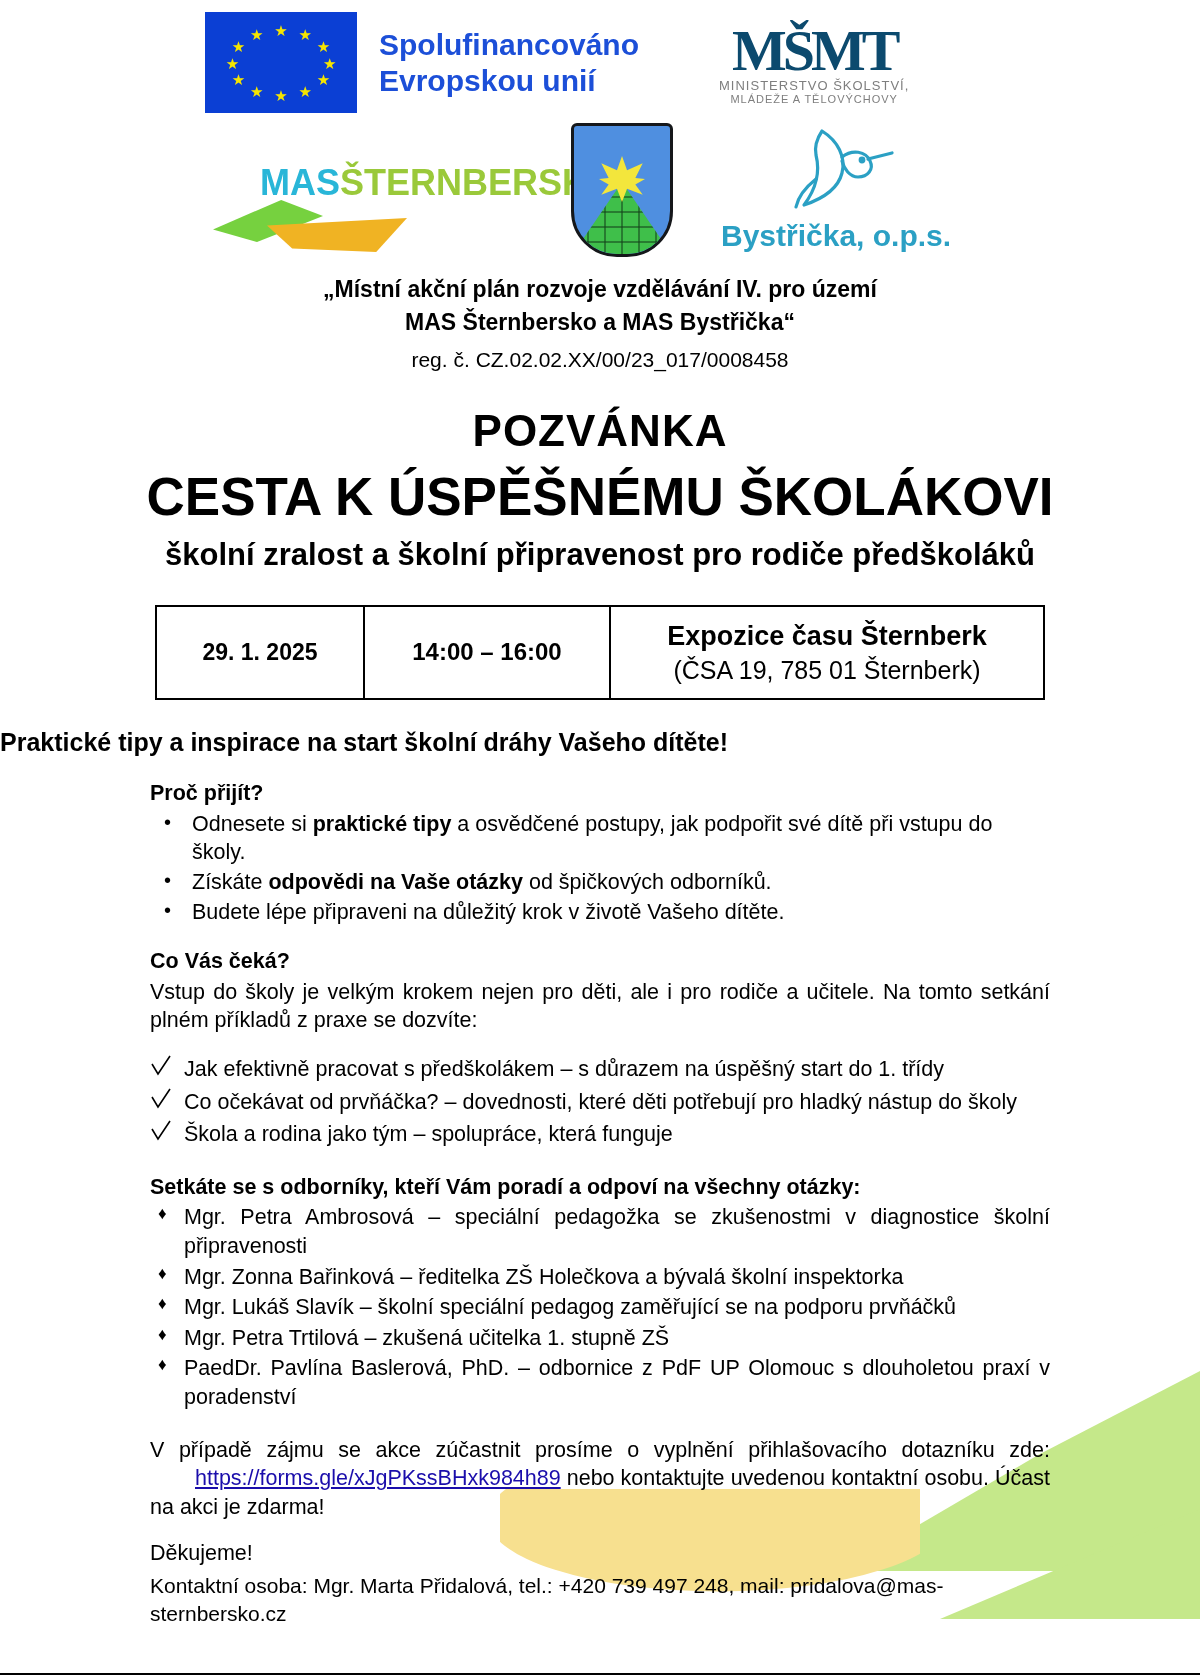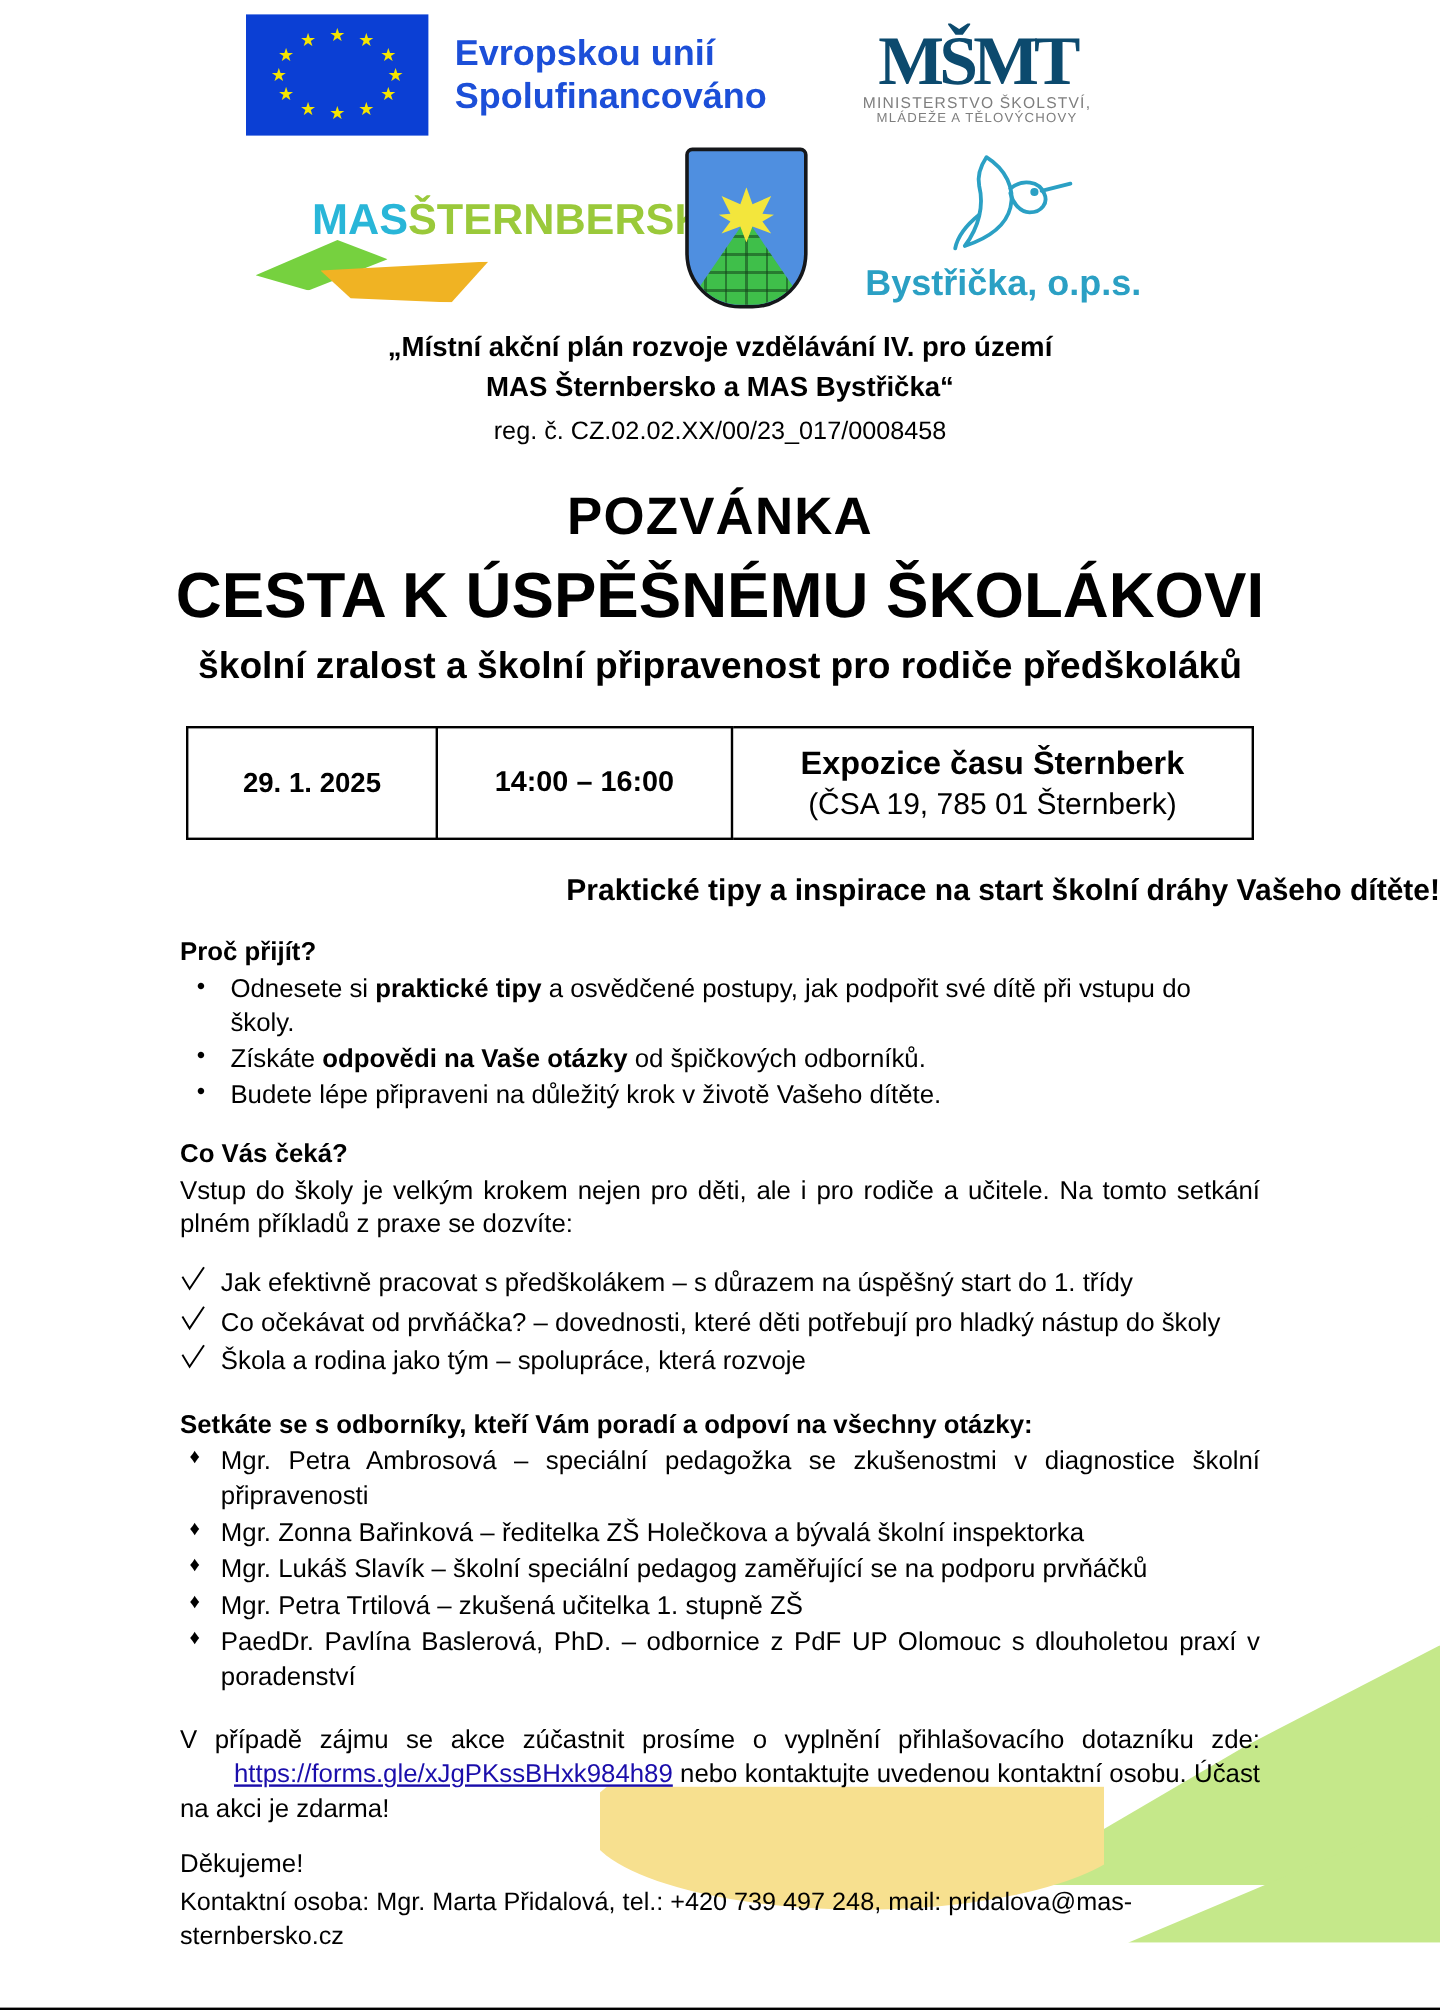--- a/index.html
+++ b/index.html
@@ -256,21 +256,21 @@
     font-weight: bold;
     line-height: 1.3;
   }
   .place-addr {
     font-size: 25px;
     line-height: 1.3;
   }
 
   
   .tagline {
-    text-align: right;
+    text-align: left;
     font-size: 25px;
     font-weight: bold;
     margin-top: 28px;
   }
   .body-wrap {
     width: 900px;
     margin: 0 auto;
     padding-top: 22px;
     font-size: 21.5px;
     line-height: 1.33;
@@ -371,22 +371,22 @@
           <span class="star" style="left:78%;  top:66%;">★</span>
           <span class="star" style="left:66%;  top:78%;">★</span>
           <span class="star" style="left:50%;  top:82%;">★</span>
           <span class="star" style="left:34%;  top:78%;">★</span>
           <span class="star" style="left:22%;  top:66%;">★</span>
           <span class="star" style="left:18%;  top:50%;">★</span>
           <span class="star" style="left:22%;  top:34%;">★</span>
           <span class="star" style="left:34%;  top:22%;">★</span>
         </div>
         <div class="eu-text">
+          <div>Spolufinancováno</div>
           <div>Evropskou unií</div>
-          <div>Spolufinancováno</div>
         </div>
       </div>
 
       <div class="msmt-logo">
         <div class="msmt-mark">MŠMT</div>
         <div class="msmt-sub1">MINISTERSTVO ŠKOLSTVÍ,</div>
         <div class="msmt-sub2">MLÁDEŽE A TĚLOVÝCHOVY</div>
       </div>
     </div>
 
@@ -478,21 +478,21 @@
         <li>
           <svg class="check-mark" viewBox="0 0 22 22">
               <path d="M2 9 L8 19 L20 1" fill="none" stroke="#000" stroke-width="1.6"></path>
             </svg>
           <span>Co očekávat od prvňáčka? – dovednosti, které děti potřebují pro hladký nástup do školy</span>
         </li>
         <li>
           <svg class="check-mark" viewBox="0 0 22 22">
               <path d="M2 9 L8 19 L20 1" fill="none" stroke="#000" stroke-width="1.6"></path>
             </svg>
-          <span>Škola a rodina jako tým – spolupráce, která rozvoje</span>
+          <span>Škola a rodina jako tým – spolupráce, která funguje</span>
         </li>
       </ul>
 
       <div class="gap"></div>
 
       <div class="sec-head">Setkáte se s odborníky, kteří Vám poradí a odpoví na všechny otázky:</div>
       <ul class="experts">
         <li>
           <span class="ex-mark">♦</span>
           <span>Mgr. Petra Ambrosová – speciální pedagožka se zkušenostmi v diagnostice školní připravenosti</span>

